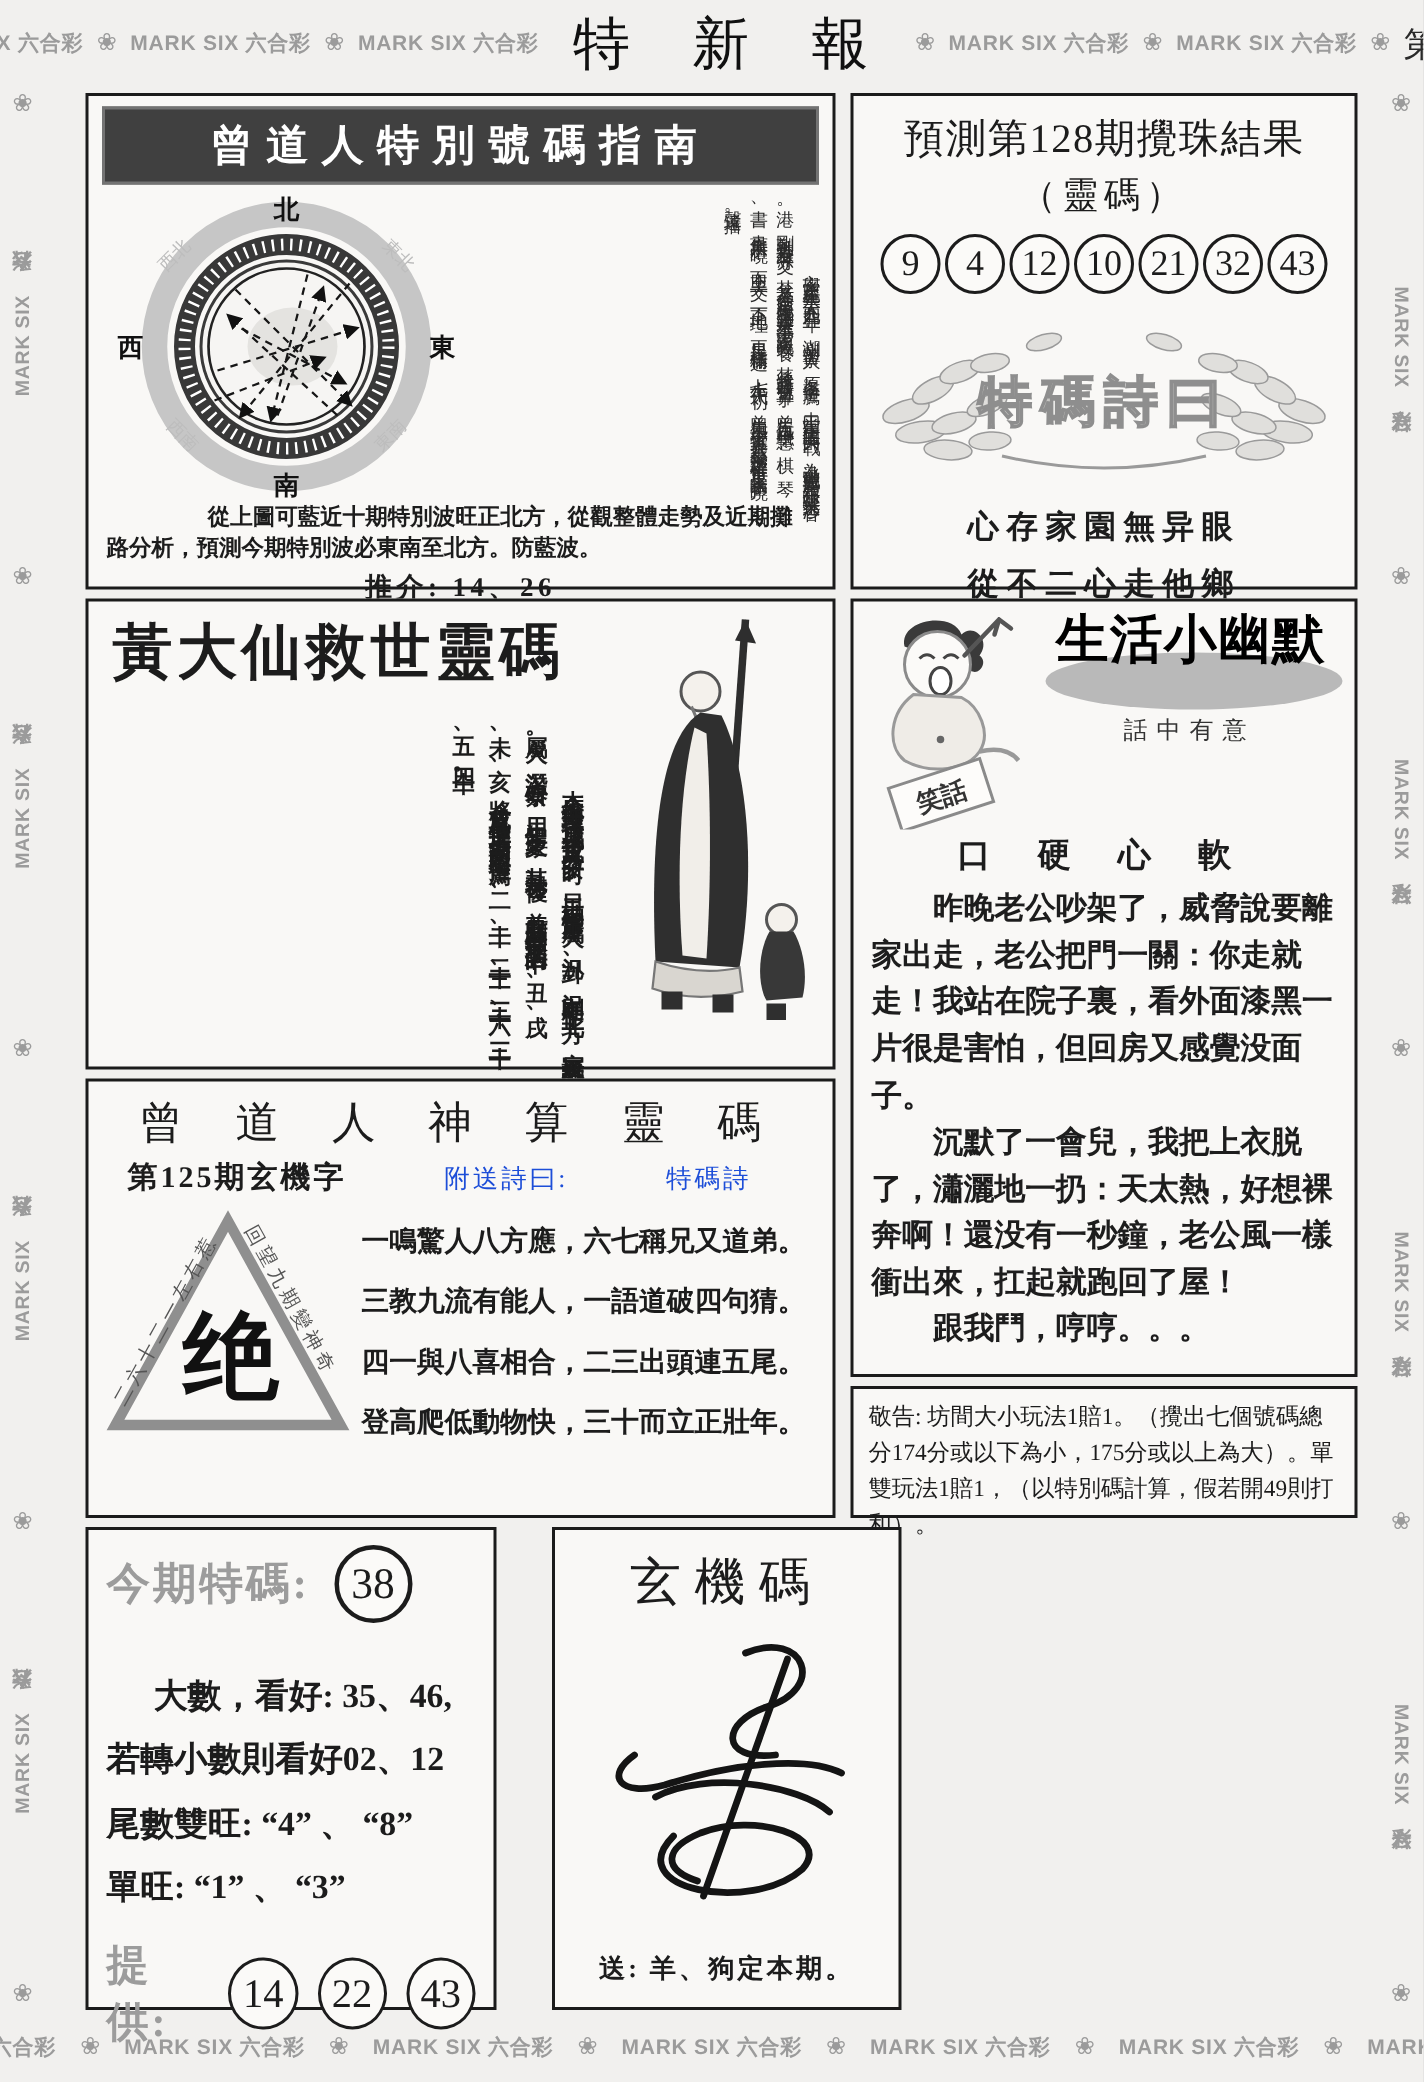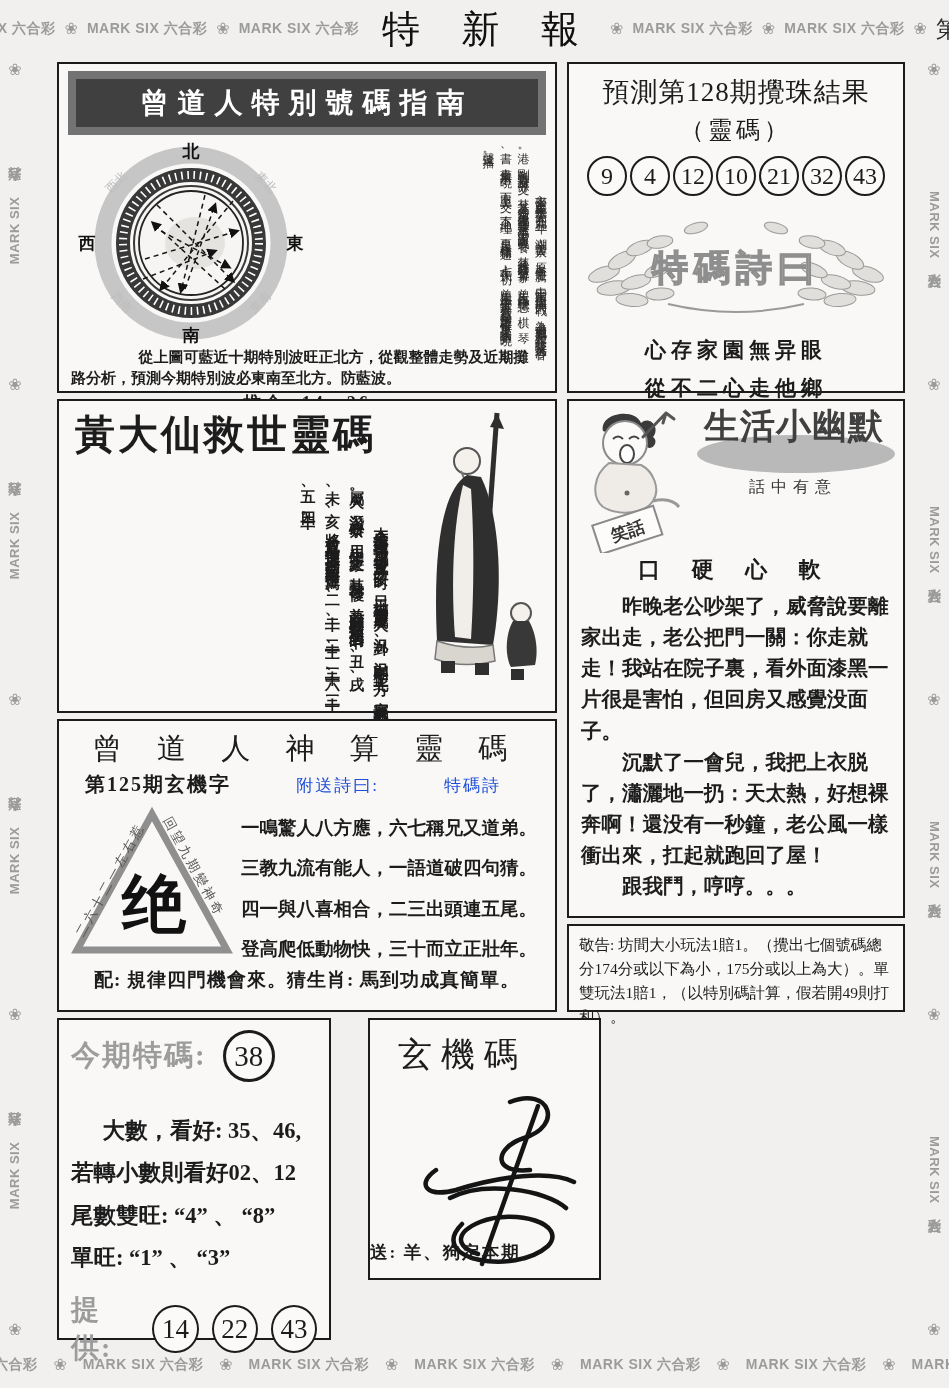--- a/index.html
+++ b/index.html
@@ -17,21 +17,21 @@
           align-items:center;justify-content:space-between;padding:4px 0;}
   .vstrip.left{left:0;} .vstrip.right{right:0;}
   .vstrip .brand{writing-mode:vertical-rl;white-space:nowrap;font-size:13px;}
   .vstrip.left .brand{transform:rotate(180deg);}
   .bottombar{position:absolute;left:0;bottom:0;width:949px;height:46px;display:flex;align-items:center;
              justify-content:center;gap:16px;white-space:nowrap;}
   
   .box{position:absolute;border:2px solid #1b1b1b;background:#f9f8f6;box-sizing:border-box;}
   
   .guide{left:57px;top:62px;width:500px;height:331px;}
-  .banner{margin:7px 9px 4px;background:#404040;border:8px solid #737373;color:#fff;
+  .banner{margin:7px 9px 4px;background:#404040;border:2px solid #737373;color:#fff;
           font-size:28px;font-weight:bold;text-align:center;letter-spacing:9px;padding:5px 0;}
   .guide-row{display:flex;padding:0 6px;height:207px;}
   .bio{flex:1;writing-mode:vertical-rl;font-size:12px;line-height:1.46;letter-spacing:2px;
        height:200px;margin-top:4px;color:#2a2a2a;}
   .analysis{padding:1px 12px 0;font-size:15px;font-weight:bold;line-height:1.42;text-indent:4.5em;}
   .recommend{text-align:center;font-weight:bold;font-size:18px;letter-spacing:3px;margin-top:1px;}
   
   .predict{left:567px;top:62px;width:338px;height:331px;text-align:center;}
   .p-title{font-size:27px;margin-top:10px;letter-spacing:1px;}
   .p-sub{font-size:24px;letter-spacing:4px;margin-top:4px;}
@@ -43,21 +43,21 @@
   .wong{left:57px;top:399px;width:500px;height:314px;}
   .w-title{position:absolute;left:16px;top:6px;font-size:40px;font-weight:bold;letter-spacing:3px;}
   .w-text{position:absolute;left:14px;top:78px;right:162px;height:222px;writing-mode:vertical-rl;
           font-size:15px;font-weight:600;letter-spacing:3px;line-height:1.62;}
   .w-fig{position:absolute;right:4px;top:4px;}
   
   .humor{left:567px;top:399px;width:338px;height:519px;}
   .h-head{position:relative;height:152px;}
   .h-oval{position:absolute;right:8px;top:34px;width:198px;height:38px;background:#b9b9b9;border-radius:50%;}
   .h-title{position:absolute;right:4px;top:2px;width:210px;text-align:center;font-size:35px;
-           font-weight:bold;color:#404040;letter-spacing:1px;}
+           font-weight:bold;color:#000000;letter-spacing:1px;}
   .h-tag{position:absolute;right:66px;top:76px;font-size:16px;letter-spacing:6px;color:#333;}
   .story-title{text-align:center;font-size:22px;letter-spacing:13px;font-weight:600;margin-top:2px;}
   .story{padding:6px 12px 0;font-size:20.5px;line-height:1.52;font-weight:600;color:#1d1d1d;}
   .story p{margin:0;text-indent:2em;}
   
   .notice{left:567px;top:924px;width:338px;height:88px;}
   .notice-text{padding:7px 10px;font-size:15.5px;line-height:1.55;font-weight:500;}
   
   .shensuan{left:57px;top:719px;width:500px;height:293px;}
   .ss-title{text-align:center;font-size:29px;letter-spacing:14px;margin-top:8px;}
@@ -73,21 +73,21 @@
   .gray-brush{color:#9c9c9c;font-weight:bold;}
   .sp-label{font-size:29px;letter-spacing:2px;}
   .ball-lg{width:52px;height:52px;border:3px solid #1c1c1c;border-radius:50%;display:flex;align-items:center;
            justify-content:center;font-size:29px;background:#fbfaf8;box-sizing:border-box;}
   .sp-line{font-size:22.5px;font-weight:bold;line-height:1.88;white-space:nowrap;}
   .sp-line.first{text-indent:1.4em;margin-top:28px;}
   .sp-provide{display:flex;align-items:center;gap:13px;margin-top:12px;}
   .sp-provide .sp-label{font-size:28px;}
   .ball-md{width:48px;height:48px;border:2.5px solid #1c1c1c;border-radius:50%;display:flex;align-items:center;
            justify-content:center;font-size:27px;background:#fbfaf8;box-sizing:border-box;}
-  .mystery{left:368px;top:1018px;width:233px;height:262px;padding-left:28px;}
+  .mystery{left:368px;top:1018px;width:233px;height:322px;text-align:center;}
   .m-title{font-size:34px;letter-spacing:9px;margin-top:12px;}
   .m-footer{position:absolute;bottom:14px;left:0;width:100%;font-size:17.5px;font-weight:600;letter-spacing:2px;}
   .calli{left:609px;top:1018px;width:296px;height:322px;border:2px solid #a8a8a8;text-align:center;}
   .c-title{font-size:29px;letter-spacing:8px;color:#bdbdbd;margin-top:14px;}
   .c-line{font-size:35px;font-weight:bold;letter-spacing:4px;line-height:1.82;}
 </style>
 </head>
 <body>
 
 <div class="page">
@@ -300,21 +300,20 @@
         <text x="0" y="0" font-size="13" fill="#555" letter-spacing="3" transform="translate(24,140) rotate(-61)">二六十二一左右惹</text>
         <text x="0" y="0" font-size="13" fill="#555" letter-spacing="3" transform="translate(104,22) rotate(61)">回望九期變神奇</text>
       </svg>
       <div class="ss-verses">
         <div>一鳴驚人八方應，六七稱兄又道弟。</div>
         <div>三教九流有能人，一語道破四句猜。</div>
         <div>四一與八喜相合，二三出頭連五尾。</div>
         <div>登高爬低動物快，三十而立正壯年。</div>
       </div>
     </div>
-    <div class="ss-footer">配: 規律四門機會來。猜生肖: 馬到功成真簡單。</div>
   </div>
 
   <div class="box special">
     <div class="sp-head">
       <span class="sp-label gray-brush">今期特碼:</span>
       <span class="ball-lg">38</span>
     </div>
     <div class="sp-line first">大數，看好: 35、46,</div>
     <div class="sp-line">若轉小數則看好02、12</div>
     <div class="sp-line">尾數雙旺: “4” 、 “8”</div>

